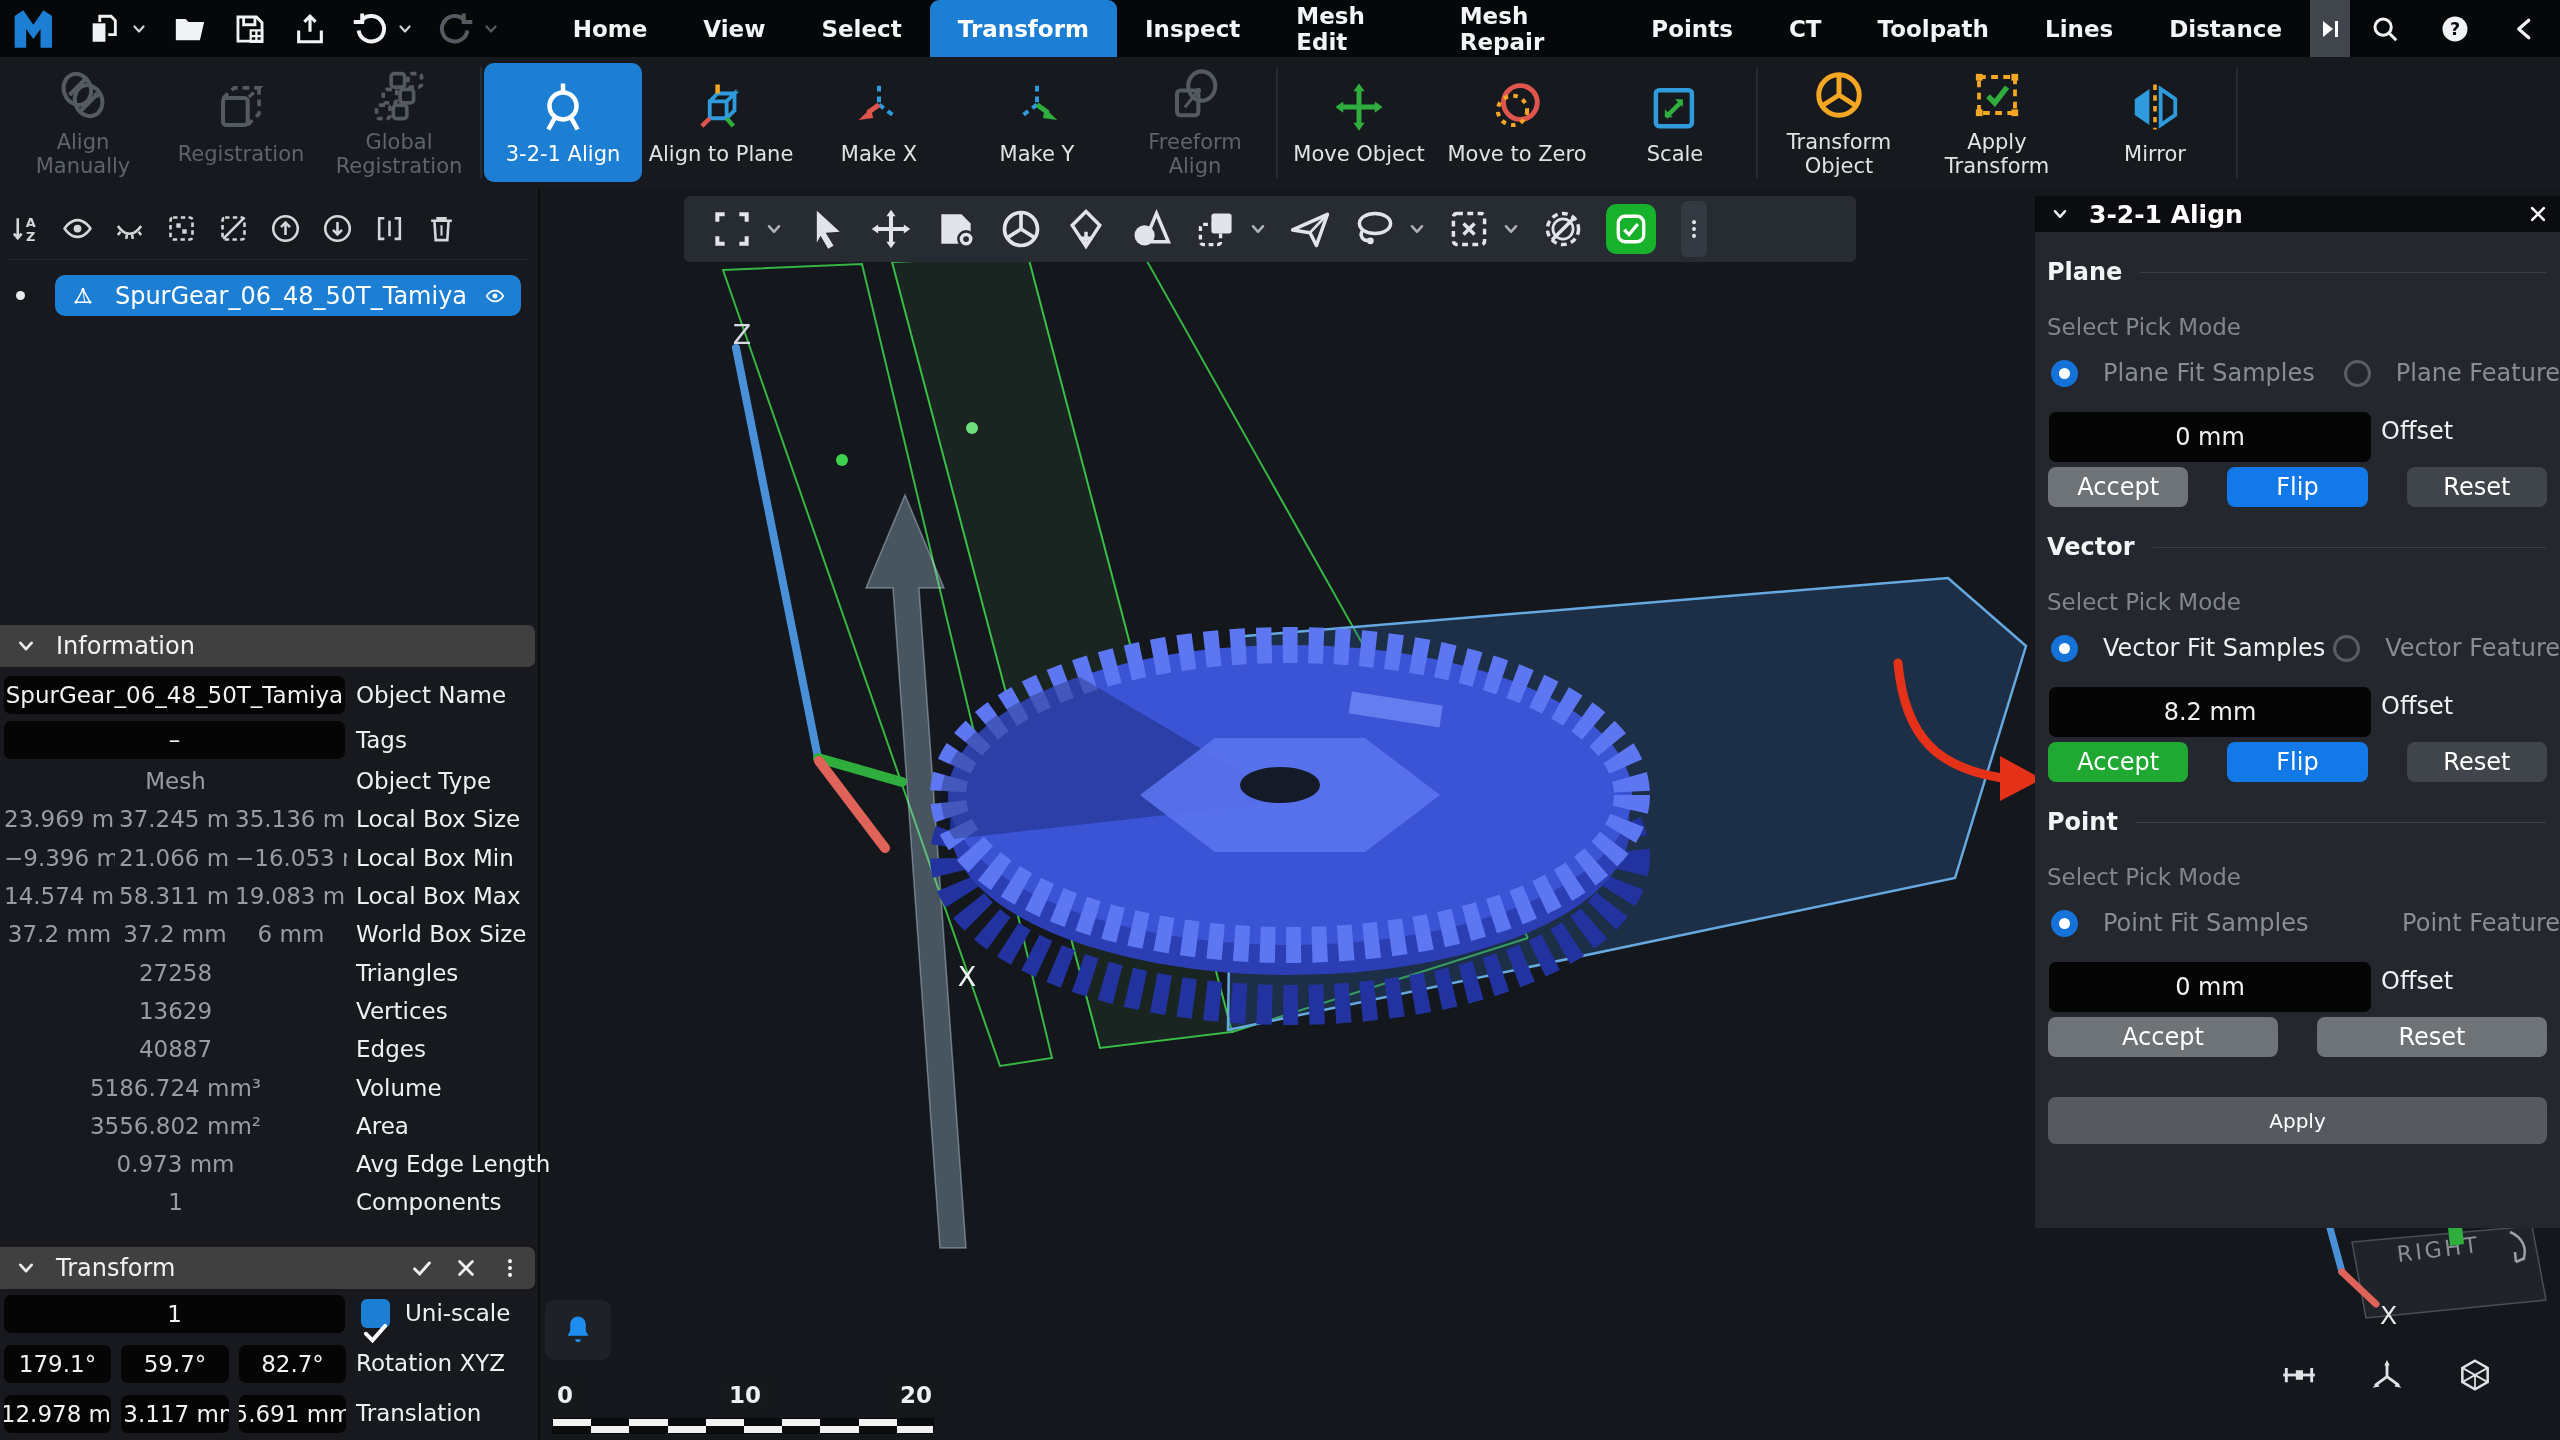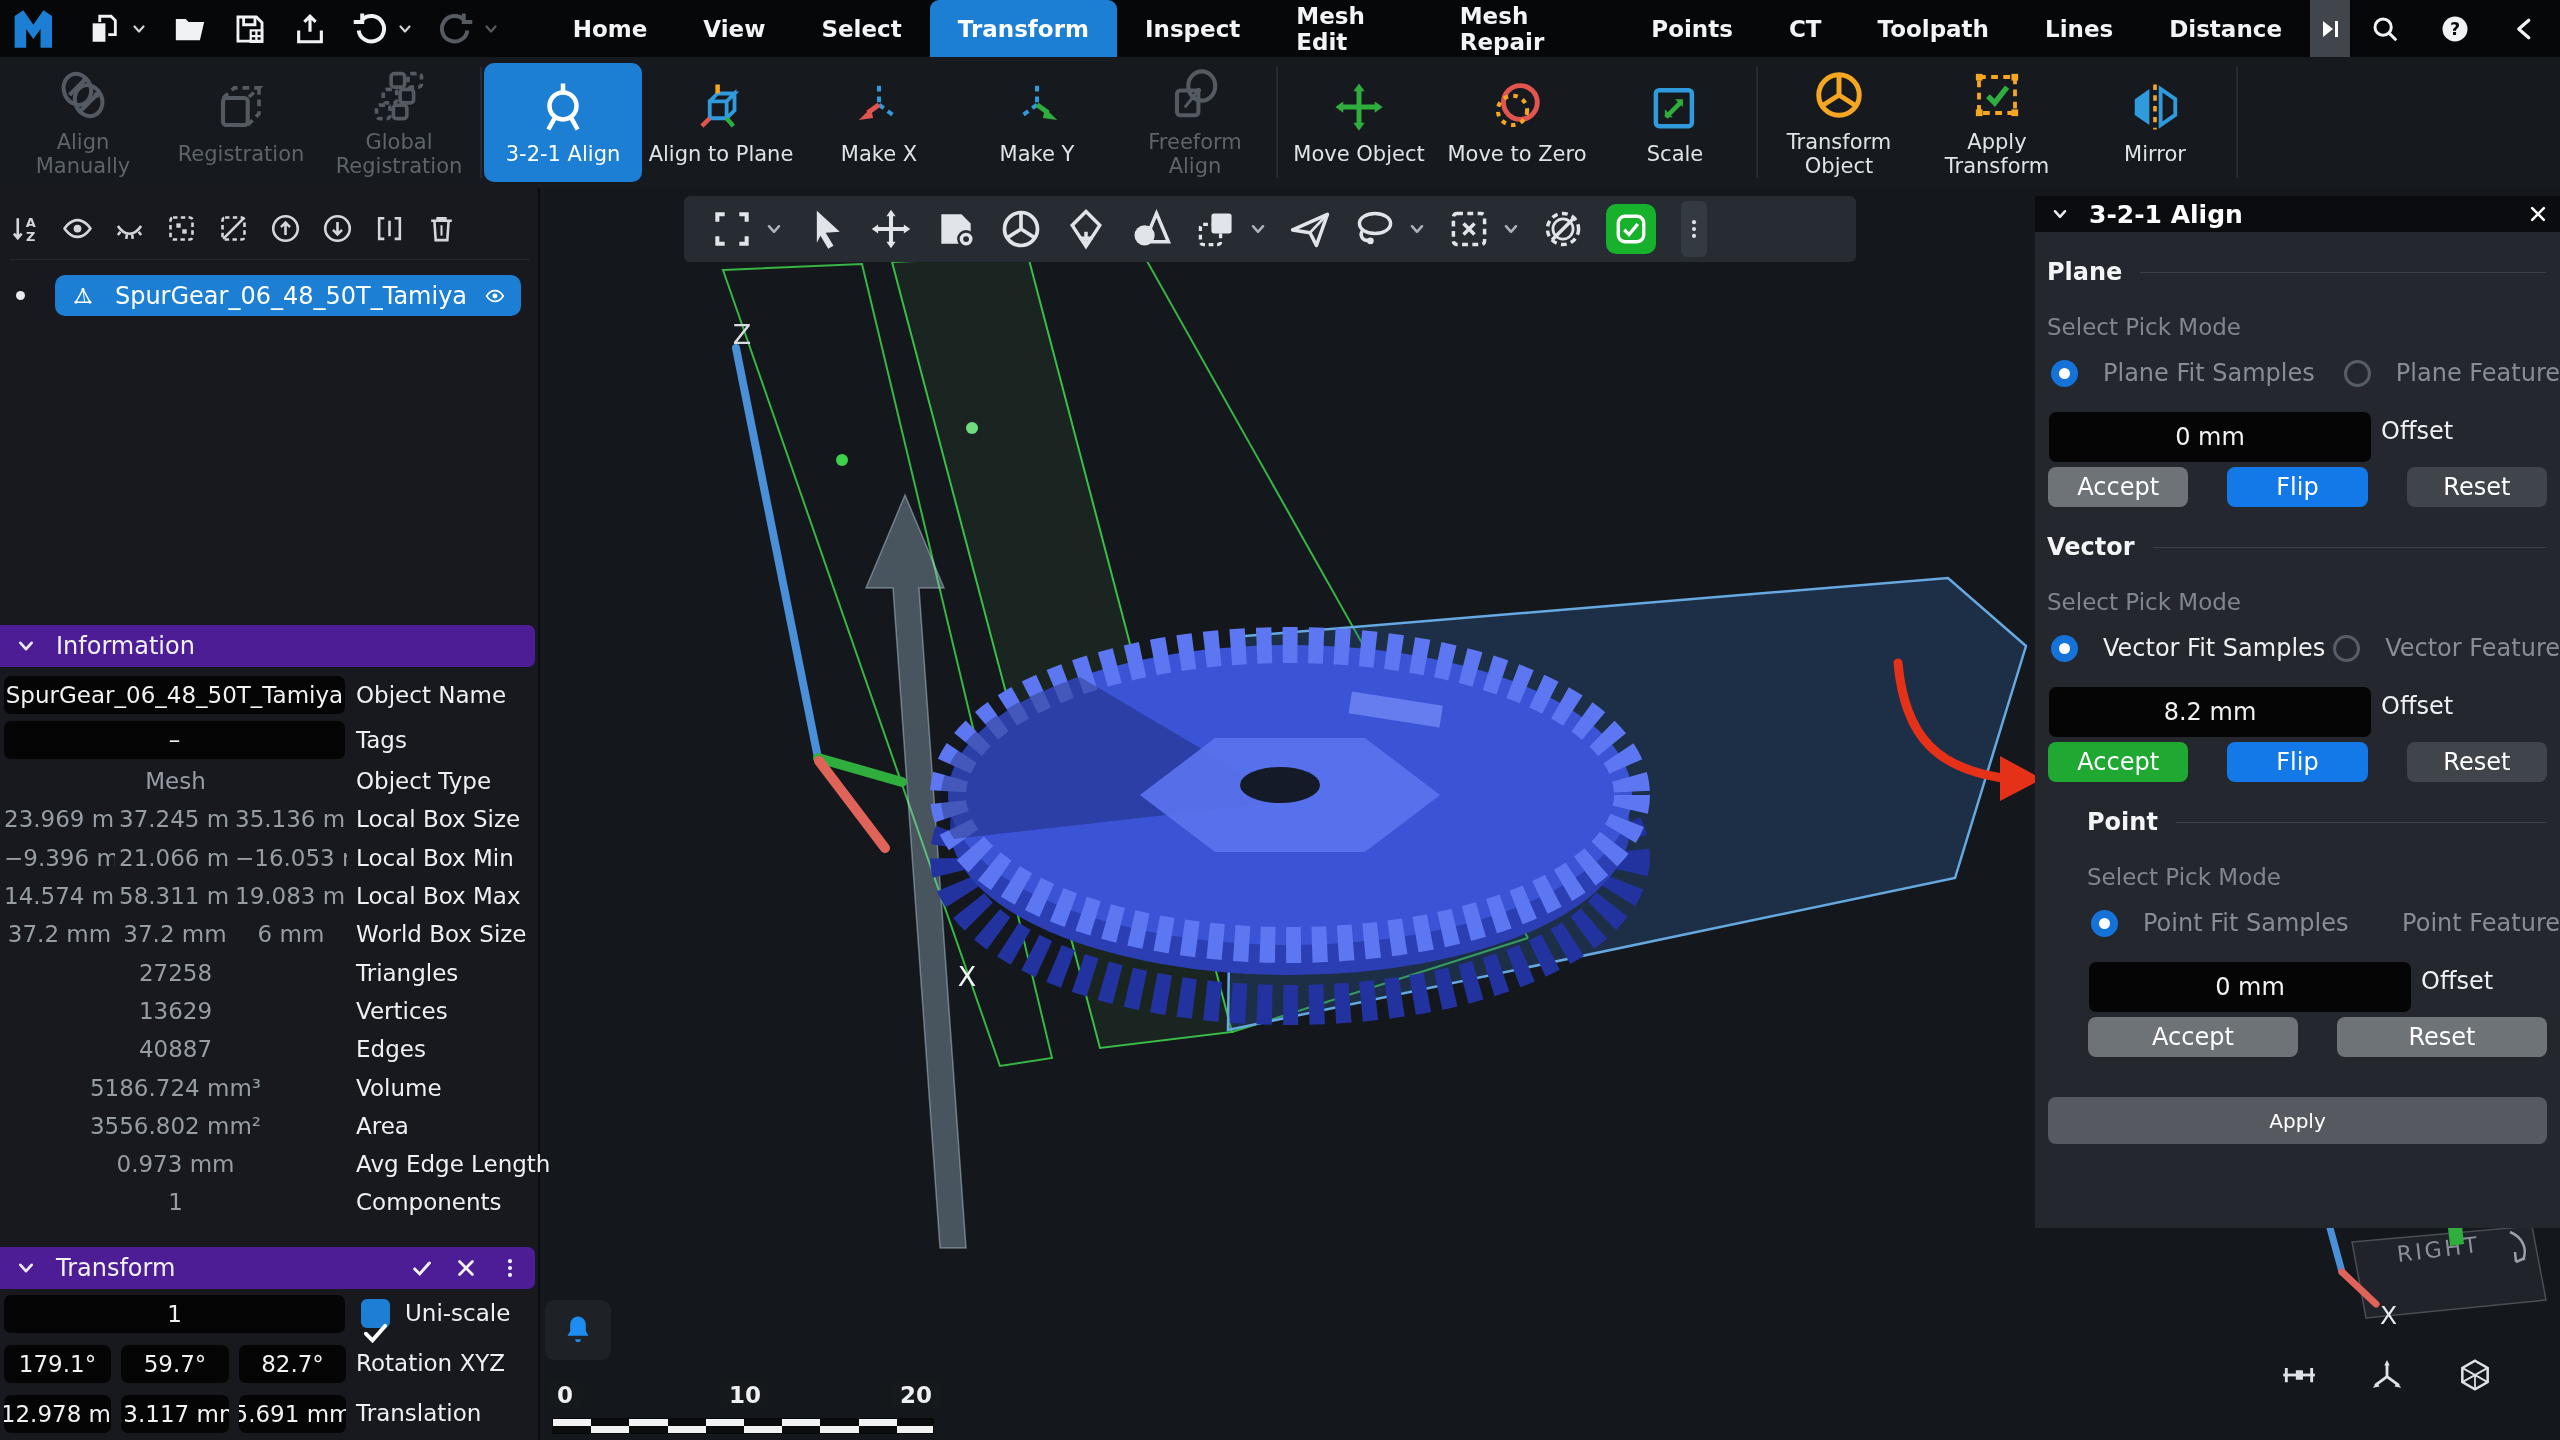--- a/index.html
+++ b/index.html
@@ -35,21 +35,21 @@
   
   #leftpanel{position:absolute;left:0;top:188px;width:540px;height:1252px;background:#17191e;border-right:2px solid #0a0c0f;z-index:20}
   #ltoolbar{position:absolute;left:10px;top:10px;width:520px;height:62px;display:flex;align-items:center;gap:21px;border-bottom:1px solid #24282e}
   .lti{width:31px;height:31px;color:#d3d7db;cursor:pointer}
   #objrow{position:absolute;left:0;top:87px;width:540px;height:44px}
   #objbullet{position:absolute;left:16px;top:16px;width:9px;height:9px;border-radius:50%;background:#e8eaed}
   #objpill{position:absolute;left:55px;top:0;width:466px;height:41px;background:#1d7fd4;border-radius:10px;display:flex;align-items:center;cursor:pointer}
   #objpill .ic{width:28px;height:28px;margin-left:18px;color:#fff}
   #objname{margin-left:22px;font-size:24px;color:#fff}
   #objeye{margin-left:auto;margin-right:16px;width:28px;height:28px;color:#fff}
-  .lsech{position:absolute;left:0;width:535px;height:42px;background:#4c1d95;border-radius:0 7px 7px 0;display:flex;align-items:center;cursor:pointer}
+  .lsech{position:absolute;left:0;width:535px;height:42px;background:#404040;border-radius:0 7px 7px 0;display:flex;align-items:center;cursor:pointer}
   .lsech .chev{width:20px;height:20px;margin-left:16px;color:#e8eaed}
   .lsech .ltitle{margin-left:20px;font-size:24px;color:#f0f2f4}
   .hicons{margin-left:auto;display:flex;align-items:center;gap:22px;margin-right:14px}
   .hicons .ic{width:22px;height:22px;color:#f0f2f4;cursor:pointer}
   #inforows{position:absolute;left:0;top:484px;width:540px}
   .irow{position:relative;display:flex;align-items:center}
   .irow.t{height:45px}.irow.n{height:38.3px}
   .blackin{background:#050505;border-radius:7px;color:#f0f2f4;font-size:23px;display:flex;align-items:center;justify-content:center;overflow:hidden;white-space:nowrap}
   .irow .blackin{position:absolute;left:4px;width:341px;height:38px}
   .ival{position:absolute;font-size:23px;color:#969da5;text-align:center;overflow:hidden;white-space:nowrap}
@@ -823,21 +823,21 @@
         <div class="offrow">
           <div class="blackin">8.2 mm</div>
           <span class="offlab">Offset</span>
         </div>
         <div class="btnrow">
           <div class="pbtn green">Accept</div>
           <div class="pbtn blue">Flip</div>
           <div class="pbtn dark">Reset</div>
         </div>
       </div>
-      <div class="rpsec" style="margin-top: 26px; padding-left: 40px;">
+      <div class="rpsec" style="margin-top: 26px;">
         <div class="rptit">
           <b>Point</b>
           <span class="ln"></span>
         </div>
         <div class="rppick">Select Pick Mode</div>
         <div class="rprad">
           <span class="radio on"></span>
           <span class="rlab" style="margin-right: auto;">Point Fit Samples</span>
           <span class="radio off hidden r2"></span>
           <span class="rlab">Point Feature</span>

